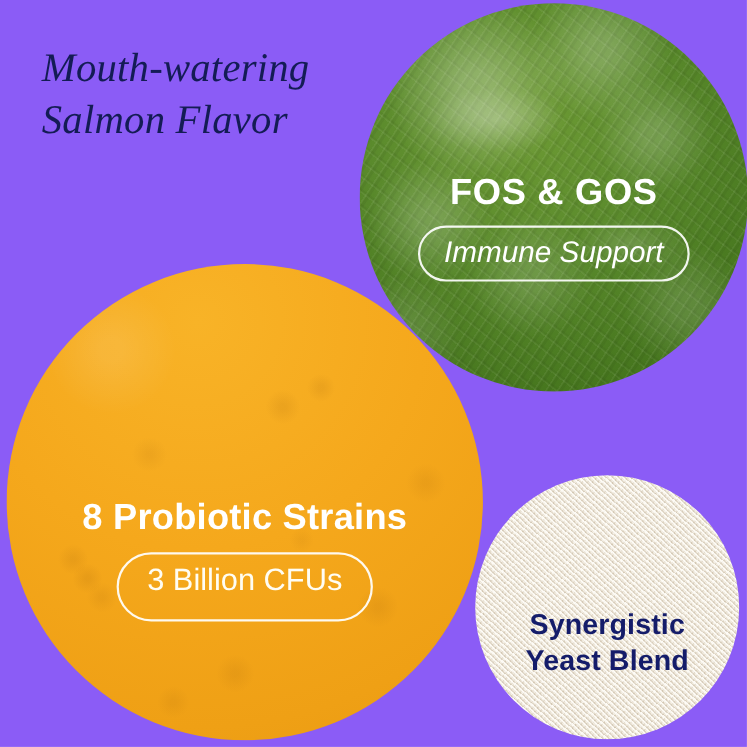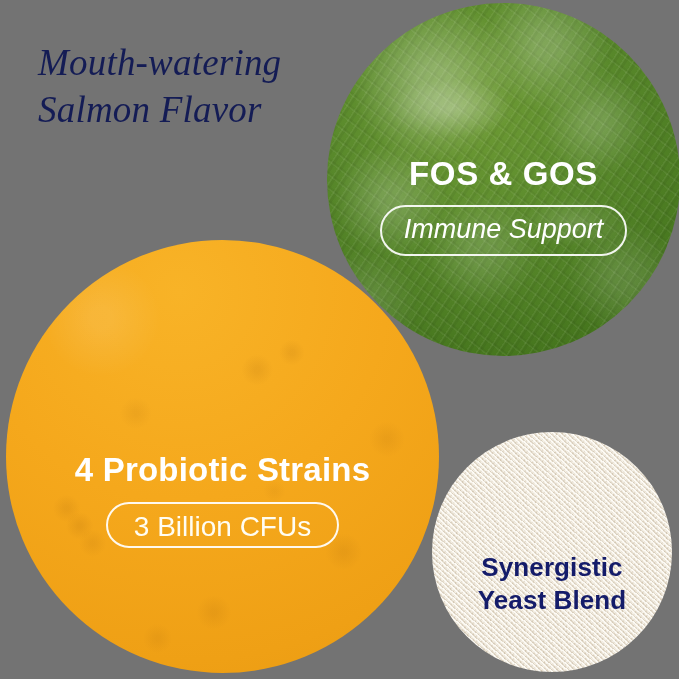--- a/index.html
+++ b/index.html
@@ -13,21 +13,21 @@
     font-family: "Liberation Sans", sans-serif;
     overflow: hidden;
     position: relative;
   }
 
   #stage {
     position: absolute;
     left: 0; top: 0;
     width: 679px;
     height: 679px;
-    background: #737373;
+    background: #8b5cf6;
     overflow: hidden;
   }
 
   
   .heading {
     position: absolute;
     left: 38px;
     top: 40px;
     width: 310px;
     font-family: "Liberation Serif", "DejaVu Serif", serif;
@@ -182,21 +182,21 @@
   }
   #label-yellow .cap-title {
     font-size: 33px;
     line-height: 1;
     letter-spacing: 0.2px;
   }
   #label-yellow .pill {
     margin-top: 16px;
     font-size: 28px;
     line-height: 1;
-    padding: 9px 26px 5px 26px;
+    padding: 9px 26px 22px 26px;
     color: #fffdf3;
     border-color: rgba(255,255,255,0.93);
   }
 
   
   #label-beige {
     left: 432px;
     top: 512px;
     width: 240px;
   }
@@ -221,21 +221,21 @@
   <div class="circle" id="circle-yellow"></div>
 
   <div class="circle" id="circle-beige"></div>
 
   <div class="label-block" id="label-green">
     <div class="cap-title">FOS &amp; GOS</div>
     <div class="pill">Immune Support</div>
   </div>
 
   <div class="label-block" id="label-yellow">
-    <div class="cap-title">4 Probiotic Strains</div>
+    <div class="cap-title">8 Probiotic Strains</div>
     <div class="pill">3 Billion CFUs</div>
   </div>
 
   <div class="label-block" id="label-beige">
     <div class="cap-title">Synergistic
 Yeast Blend</div>
   </div>
 
 </div>
 

